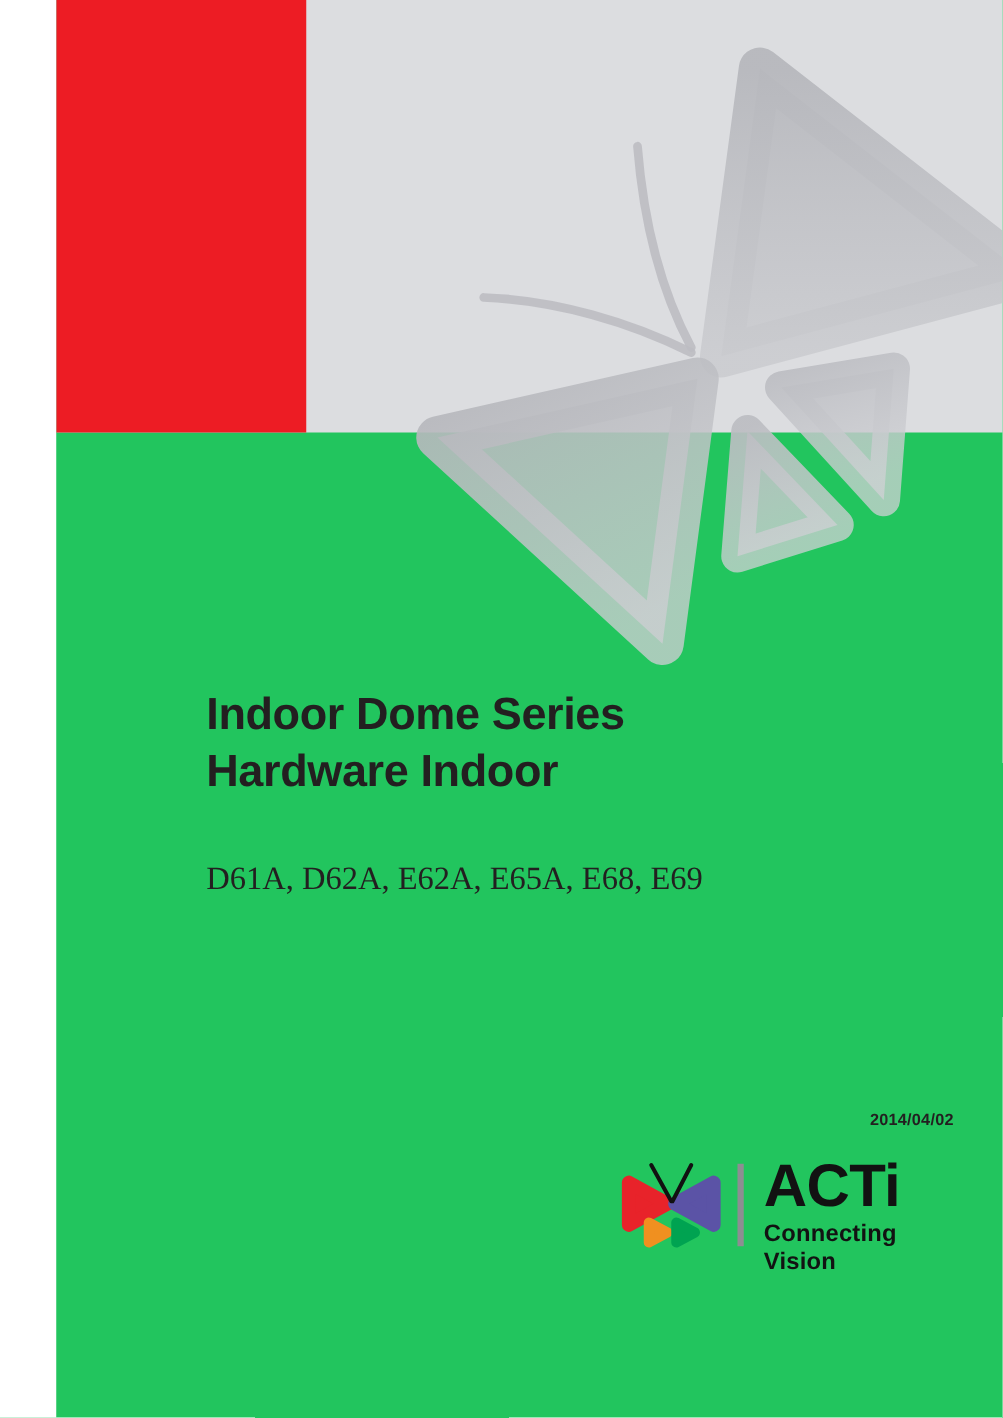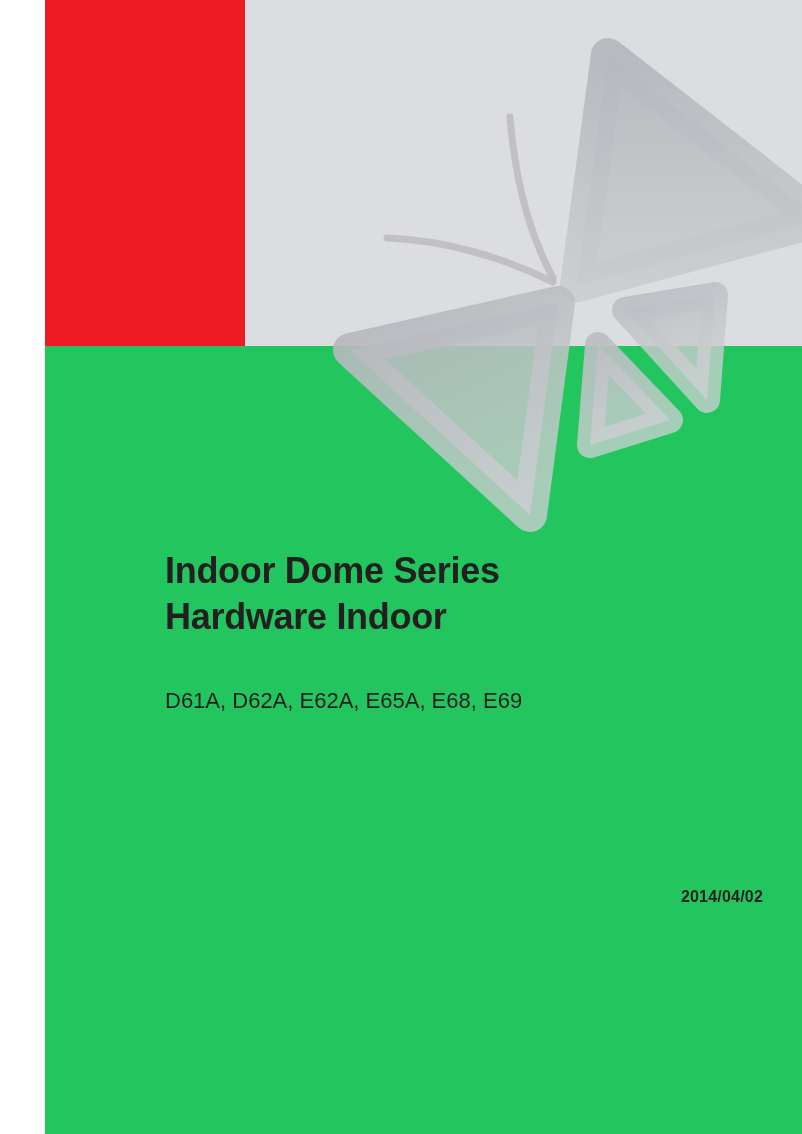--- a/index.html
+++ b/index.html
@@ -59,33 +59,34 @@
   .title-line {
     font-size: 36px;
     font-weight: bold;
     color: #231f20;
     line-height: 46px;
     letter-spacing: -0.3px;
     white-space: nowrap;
   }
   #model-list {
     margin-top: 48px;
-    font-size: 22px;
+    font-size: 26px;
     font-weight: normal;
     color: #231f20;
     letter-spacing: 0px;
     white-space: nowrap;
+    font-family: Liberation Serif, serif;
   }
 
   
   #doc-date {
     position: absolute;
     right: 84px;
     top: 888px;
-    font-size: 16px;
+    font-size: 13px;
     font-weight: bold;
     color: #231f20;
     letter-spacing: 0.2px;
     z-index: 5;
   }
 
   
   #logo-lockup {
     position: absolute;
     left: 446px;
@@ -180,14 +181,40 @@
   <div id="red-block"></div>
 
   <div id="title-block">
     <div class="title-line">Indoor Dome Series</div>
     <div class="title-line">Hardware Indoor</div>
     <div id="model-list">D61A, D62A, E62A, E65A, E68, E69</div>
   </div>
 
   <div id="doc-date">2014/04/02</div>
 
+  <div id="logo-lockup">
+
+    <div id="logo-mark">
+      <svg viewBox="0 0 92 74" xmlns="http://www.w3.org/2000/svg">
+
+        <path d="M 12 18 L 12 52 L 43 35 Z" fill="#e8232a" stroke="#e8232a" stroke-width="11" stroke-linejoin="round"></path>
+
+        <path d="M 80 18 L 80 52 L 49 35 Z" fill="#5b53a6" stroke="#5b53a6" stroke-width="11" stroke-linejoin="round"></path>
+
+        <path d="M 28 50 L 28 66 L 43 58 Z" fill="#f09020" stroke="#f09020" stroke-width="8" stroke-linejoin="round"></path>
+
+        <path d="M 50 50 L 50 66 L 65 58 Z" fill="#00a351" stroke="#00a351" stroke-width="8" stroke-linejoin="round"></path>
+
+        <path d="M 30 4 L 46 33" fill="none" stroke="#111111" stroke-width="3.2" stroke-linecap="round"></path>
+        <path d="M 62 4 L 47 33" fill="none" stroke="#111111" stroke-width="3.2" stroke-linecap="round"></path>
+      </svg>
+    </div>
+
+    <div id="logo-divider"></div>
+
+    <div id="logo-text">
+      <div id="logo-wordmark">ACTi</div>
+      <div id="logo-tagline">Connecting Vision</div>
+    </div>
+
+  </div>
 
 </div>
 
 </body></html>

